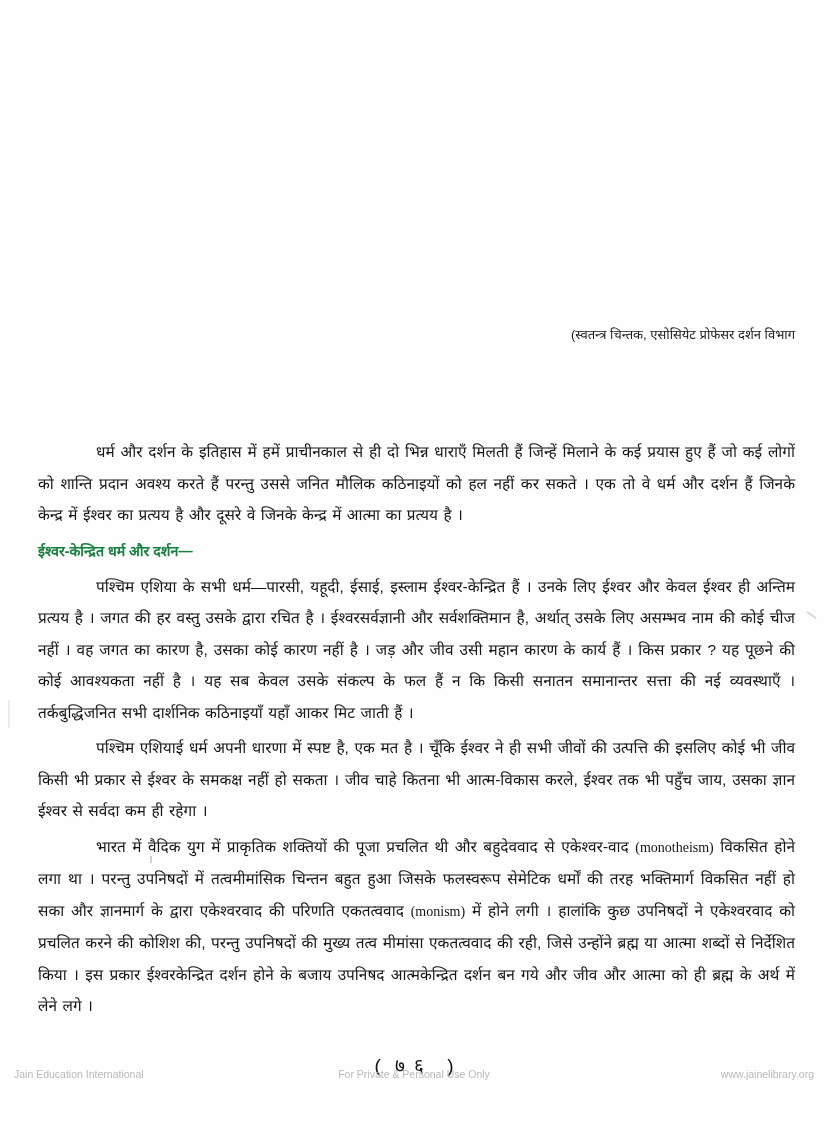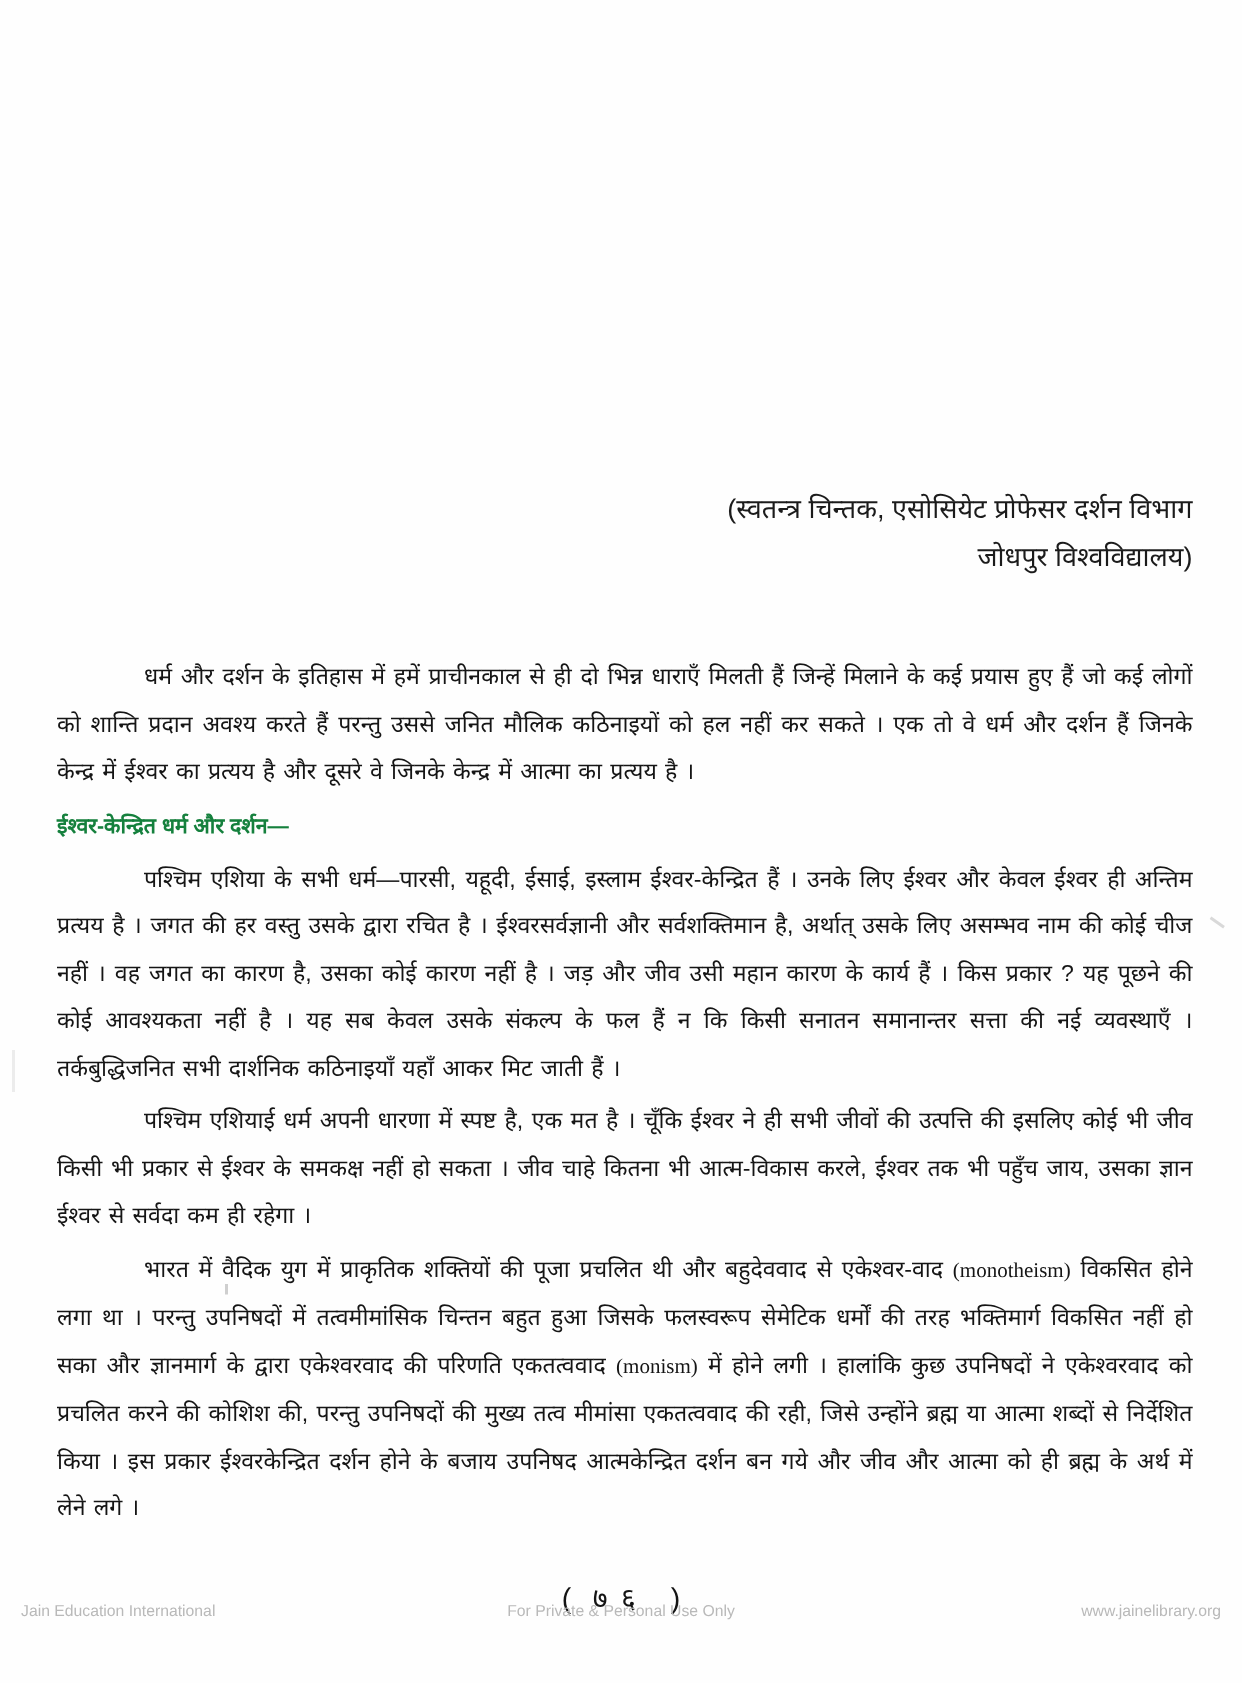--- a/index.html
+++ b/index.html
@@ -62,21 +62,21 @@
     font-family: "Liberation Sans", "DejaVu Sans", sans-serif;
     font-style: italic;
     font-weight: 700;
     font-size: 21px;
     color: #101010;
     letter-spacing: 0.5px;
     line-height: 1.4;
   }
   .author-affil {
     font-family: "Liberation Sans", "DejaVu Sans", sans-serif;
-    font-size: 18px;
+    font-size: 13px;
     color: #1b1b1b;
     line-height: 1.75;
     margin-top: 4px;
   }
   .author-affil div { white-space: nowrap; }
 
   
   .body-text {
     position: absolute;
     left: 38px;
@@ -161,21 +161,20 @@
 </style>
 </head>
 <body>
 
 <div class="page">
 
 
   <div class="author-block">
     <div class="author-affil">
       <div>(स्वतन्त्र चिन्तक, एसोसियेट प्रोफेसर दर्शन विभाग</div>
-      <div>जोधपुर विश्वविद्यालय)</div>
     </div>
   </div>
 
   <div class="body-text">
 
     <p class="para indent">धर्म और दर्शन के इतिहास में हमें प्राचीनकाल से ही दो भिन्न धाराएँ मिलती हैं जिन्हें मिलाने के कई प्रयास हुए हैं जो कई लोगों को शान्ति प्रदान अवश्य करते हैं परन्तु उससे जनित मौलिक कठिनाइयों को हल नहीं कर सकते । एक तो वे धर्म और दर्शन हैं जिनके केन्द्र में ईश्वर का प्रत्यय है और दूसरे वे जिनके केन्द्र में आत्मा का प्रत्यय है ।</p>
 
     <div class="subhead">ईश्वर-केन्द्रित धर्म और दर्शन—</div>
 
     <p class="para indent">पश्चिम एशिया के सभी धर्म—पारसी, यहूदी, ईसाई, इस्लाम ईश्वर-केन्द्रित हैं । उनके लिए ईश्वर और केवल ईश्वर ही अन्तिम प्रत्यय है । जगत की हर वस्तु उसके द्वारा रचित है । ईश्वरसर्वज्ञानी और सर्वशक्तिमान है, अर्थात् उसके लिए असम्भव नाम की कोई चीज नहीं । वह जगत का कारण है, उसका कोई कारण नहीं है । जड़ और जीव उसी महान कारण के कार्य हैं । किस प्रकार ? यह पूछने की कोई आवश्यकता नहीं है । यह सब केवल उसके संकल्प के फल हैं न कि किसी सनातन समानान्तर सत्ता की नई व्यवस्थाएँ । तर्कबुद्धिजनित सभी दार्शनिक कठिनाइयाँ यहाँ आकर मिट जाती हैं ।</p>

